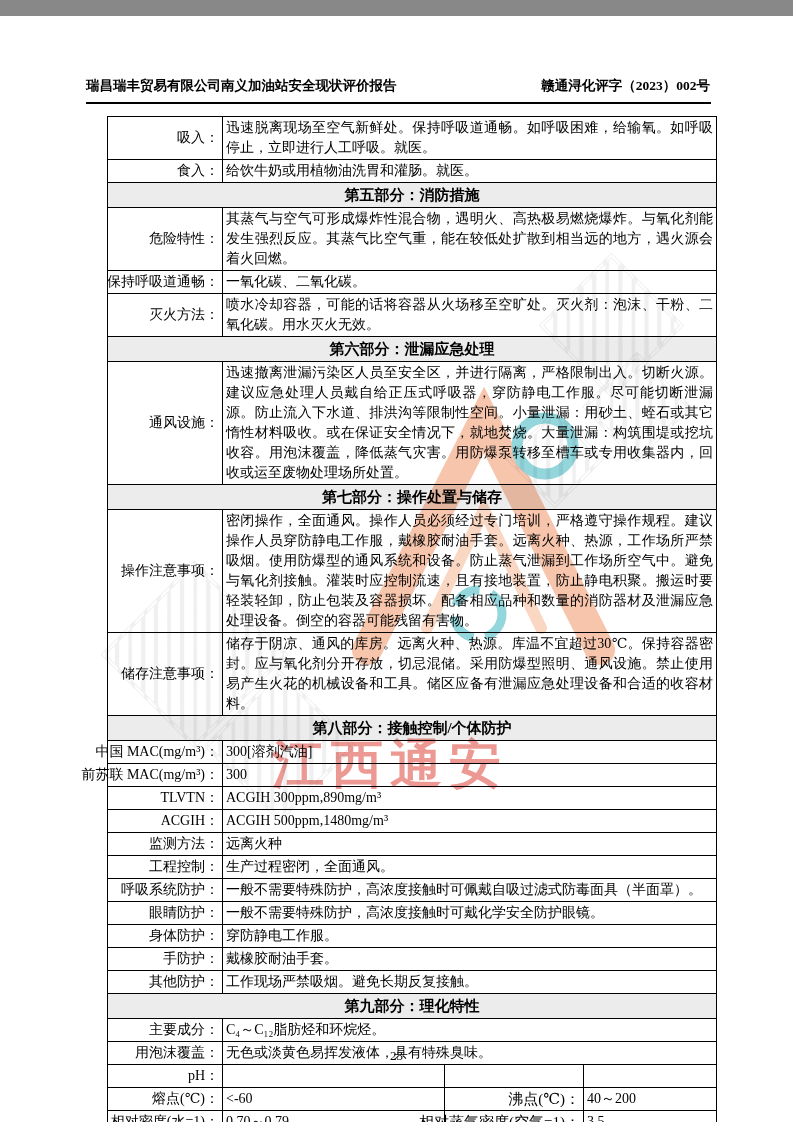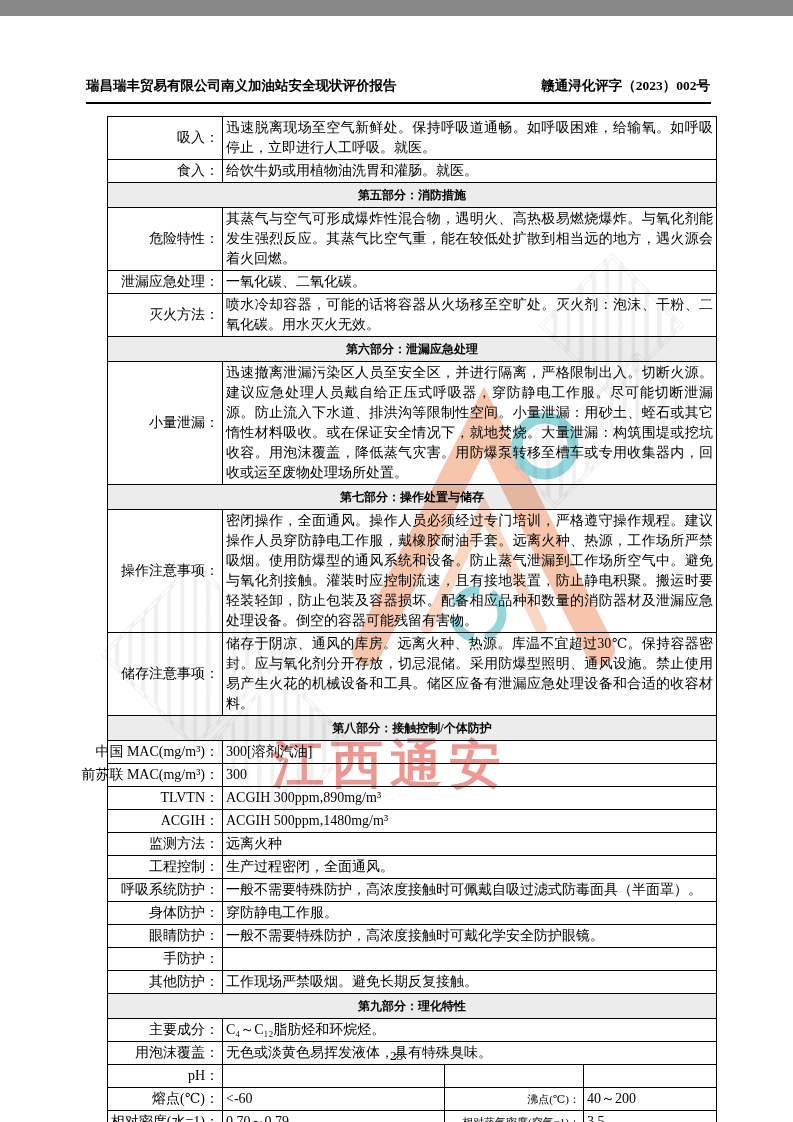--- a/index.html
+++ b/index.html
@@ -22,25 +22,25 @@
   .tr.field{grid-template-columns:115px 1fr;}
   .tr.quad{grid-template-columns:115px 221px 140px 1fr;}
   .td{box-sizing:border-box; padding:1px 3px; font-size:14px; line-height:20px; min-height:22px;}
   .td.label{
     display:flex; align-items:center; justify-content:flex-end;
     text-align:right; border-right:1px solid #000; white-space:nowrap;
   }
   .td.label2{
     display:flex; align-items:center; justify-content:flex-end;
     text-align:right; border-left:1px solid #000; border-right:1px solid #000;
-    white-space:nowrap; font-size:11px;padding-left:48px;
+    white-space:nowrap; font-size:15px;padding-left:48px;
   }
   .td.value{text-align:justify;}
   .tr.section .td{
-    text-align:center; font-weight:bold; font-size:12px; line-height:22px;
+    text-align:center; font-weight:bold; font-size:15px; line-height:22px;
     background:#ececec;
   }
   
   .pageno{position:absolute; left:0; top:1032px; width:100%; text-align:center; font-size:13px;}
   
   .wm{position:absolute; pointer-events:none; mix-blend-mode:multiply;}
   .wm-red{
     left:272px; top:714px; font-size:52px; font-weight:bold; letter-spacing:7px;
     color:#e05a50; opacity:0.62; white-space:nowrap;
     font-family:"Liberation Serif","DejaVu Serif",serif;
@@ -77,32 +77,32 @@
       <div class="td value">给饮牛奶或用植物油洗胃和灌肠。就医。</div>
     </div>
     <div class="tr section">
       <div class="td">第五部分：消防措施</div>
     </div>
     <div class="tr field">
       <div class="td label">危险特性：</div>
       <div class="td value">其蒸气与空气可形成爆炸性混合物，遇明火、高热极易燃烧爆炸。与氧化剂能发生强烈反应。其蒸气比空气重，能在较低处扩散到相当远的地方，遇火源会着火回燃。</div>
     </div>
     <div class="tr field">
-      <div class="td label">泄漏应急处理：</div>
+      <div class="td label">保持呼吸道通畅：</div>
       <div class="td value">一氧化碳、二氧化碳。</div>
     </div>
     <div class="tr field">
       <div class="td label">灭火方法：</div>
       <div class="td value">喷水冷却容器，可能的话将容器从火场移至空旷处。灭火剂：泡沫、干粉、二氧化碳。用水灭火无效。</div>
     </div>
     <div class="tr section">
       <div class="td">第六部分：泄漏应急处理</div>
     </div>
     <div class="tr field">
-      <div class="td label">小量泄漏：</div>
+      <div class="td label">通风设施：</div>
       <div class="td value">迅速撤离泄漏污染区人员至安全区，并进行隔离，严格限制出入。切断火源。建议应急处理人员戴自给正压式呼吸器，穿防静电工作服。尽可能切断泄漏源。防止流入下水道、排洪沟等限制性空间。小量泄漏：用砂土、蛭石或其它惰性材料吸收。或在保证安全情况下，就地焚烧。大量泄漏：构筑围堤或挖坑收容。用泡沫覆盖，降低蒸气灾害。用防爆泵转移至槽车或专用收集器内，回收或运至废物处理场所处置。</div>
     </div>
     <div class="tr section">
       <div class="td">第七部分：操作处置与储存</div>
     </div>
     <div class="tr field">
       <div class="td label">操作注意事项：</div>
       <div class="td value">密闭操作，全面通风。操作人员必须经过专门培训，严格遵守操作规程。建议操作人员穿防静电工作服，戴橡胶耐油手套。远离火种、热源，工作场所严禁吸烟。使用防爆型的通风系统和设备。防止蒸气泄漏到工作场所空气中。避免与氧化剂接触。灌装时应控制流速，且有接地装置，防止静电积聚。搬运时要轻装轻卸，防止包装及容器损坏。配备相应品种和数量的消防器材及泄漏应急处理设备。倒空的容器可能残留有害物。</div>
     </div>
     <div class="tr field">
@@ -134,29 +134,30 @@
     </div>
     <div class="tr field">
       <div class="td label">工程控制：</div>
       <div class="td value">生产过程密闭，全面通风。</div>
     </div>
     <div class="tr field">
       <div class="td label">呼吸系统防护：</div>
       <div class="td value">一般不需要特殊防护，高浓度接触时可佩戴自吸过滤式防毒面具（半面罩）。</div>
     </div>
     <div class="tr field">
+      <div class="td label">眼睛防护：</div>
+      <div class="td value">一般不需要特殊防护，高浓度接触时可戴化学安全防护眼镜。</div>
+    </div>
+    <div class="tr field">
       <div class="td label">身体防护：</div>
       <div class="td value">穿防静电工作服。</div>
     </div>
     <div class="tr field">
-      <div class="td label">眼睛防护：</div>
-      <div class="td value">一般不需要特殊防护，高浓度接触时可戴化学安全防护眼镜。</div>
-    </div>
-    <div class="tr field">
       <div class="td label">手防护：</div>
+      <div class="td value">戴橡胶耐油手套。</div>
     </div>
     <div class="tr field">
       <div class="td label">其他防护：</div>
       <div class="td value">工作现场严禁吸烟。避免长期反复接触。</div>
     </div>
     <div class="tr section">
       <div class="td">第九部分：理化特性</div>
     </div>
     <div class="tr field">
       <div class="td label">主要成分：</div>

